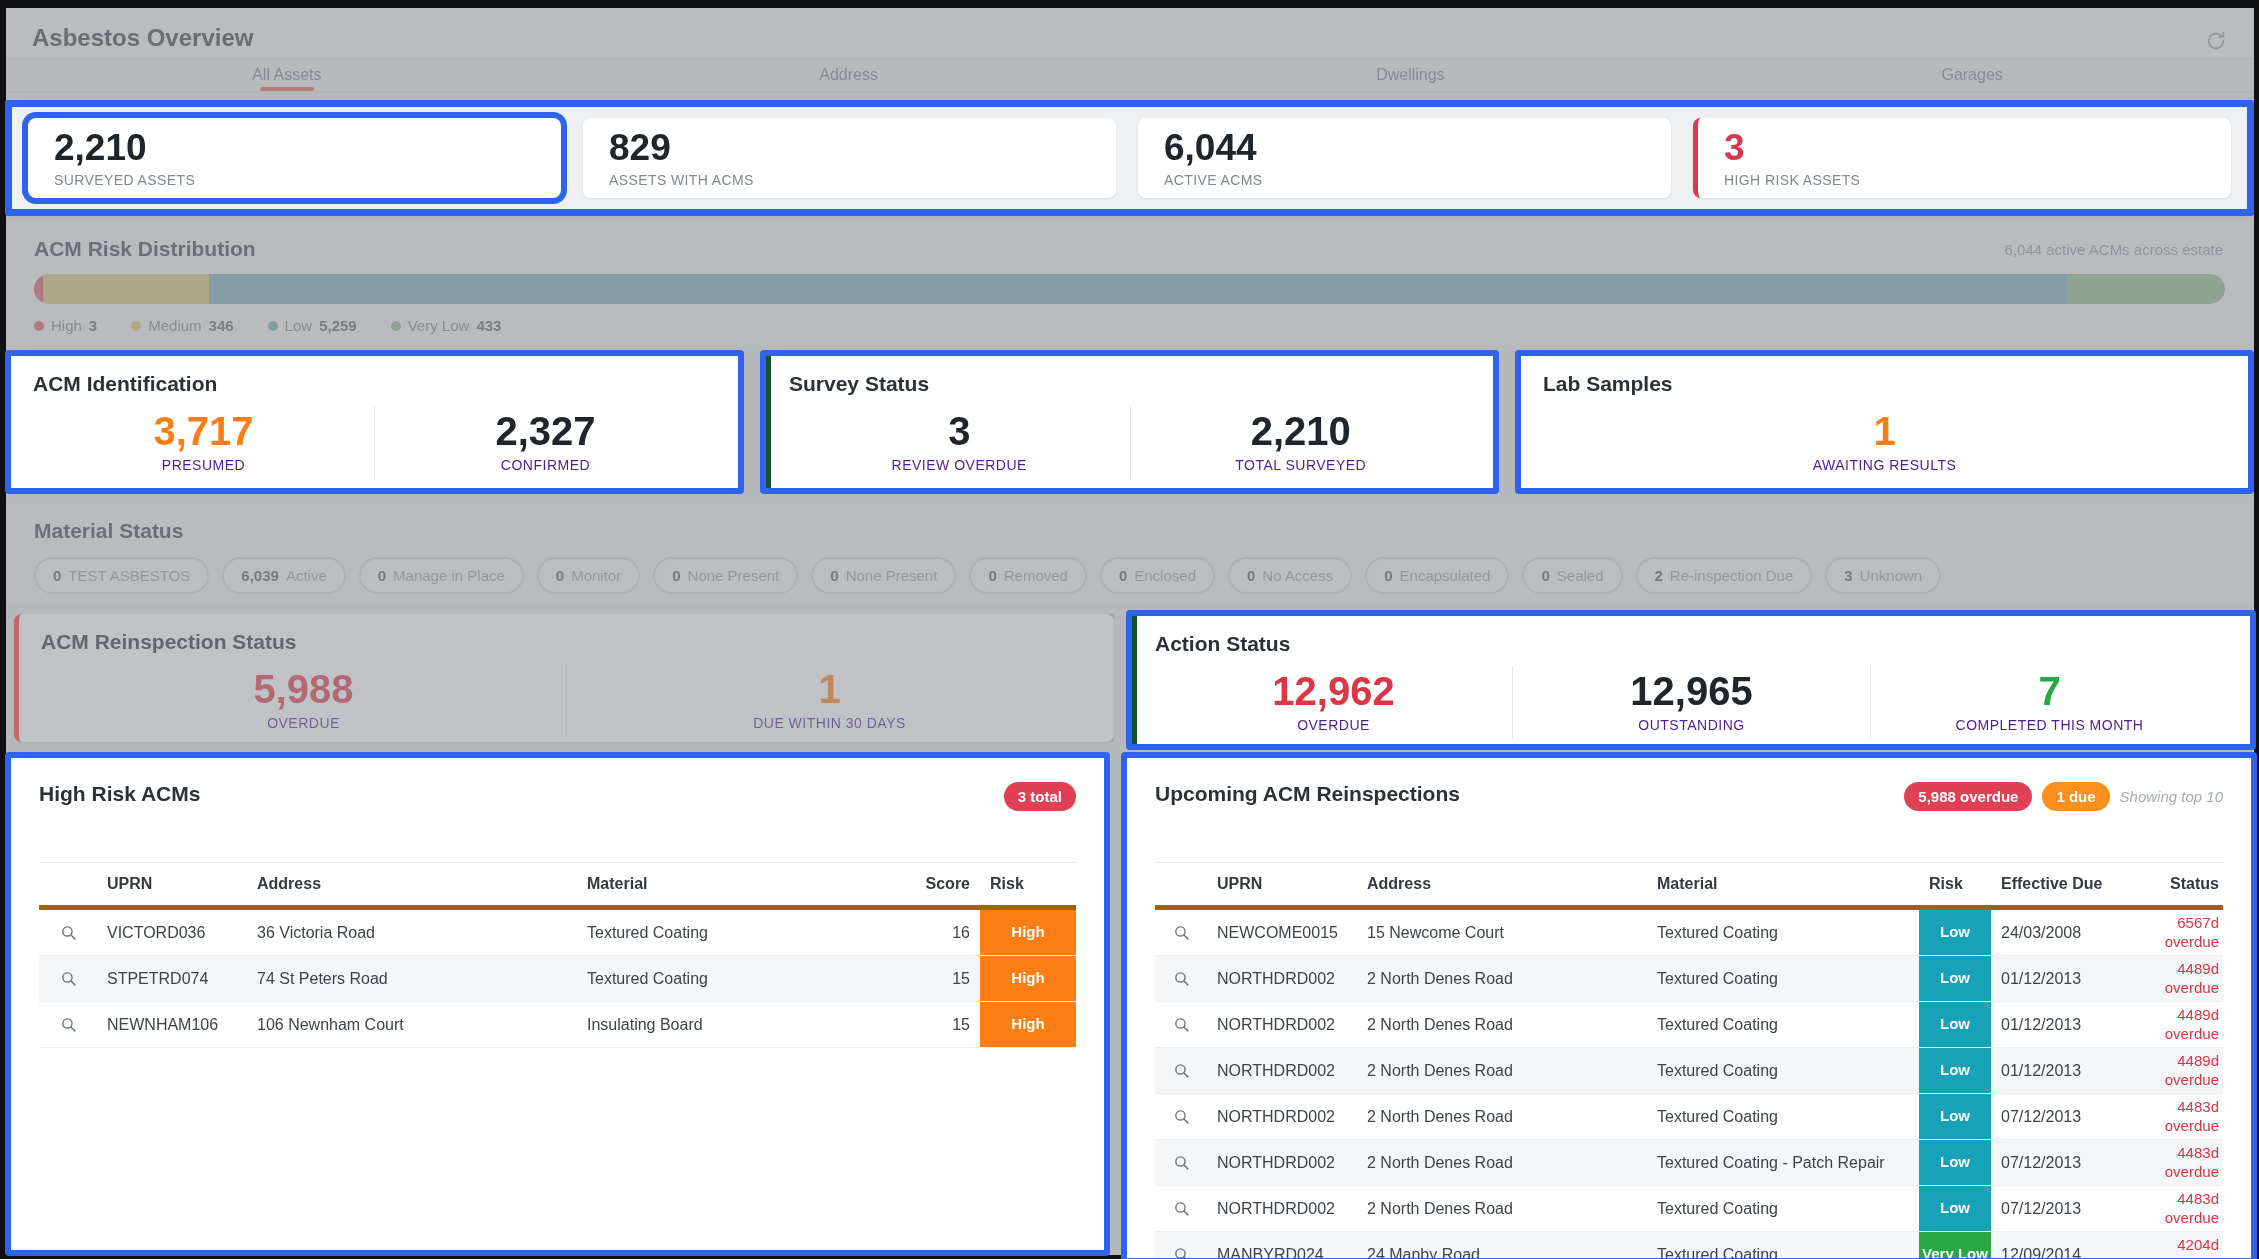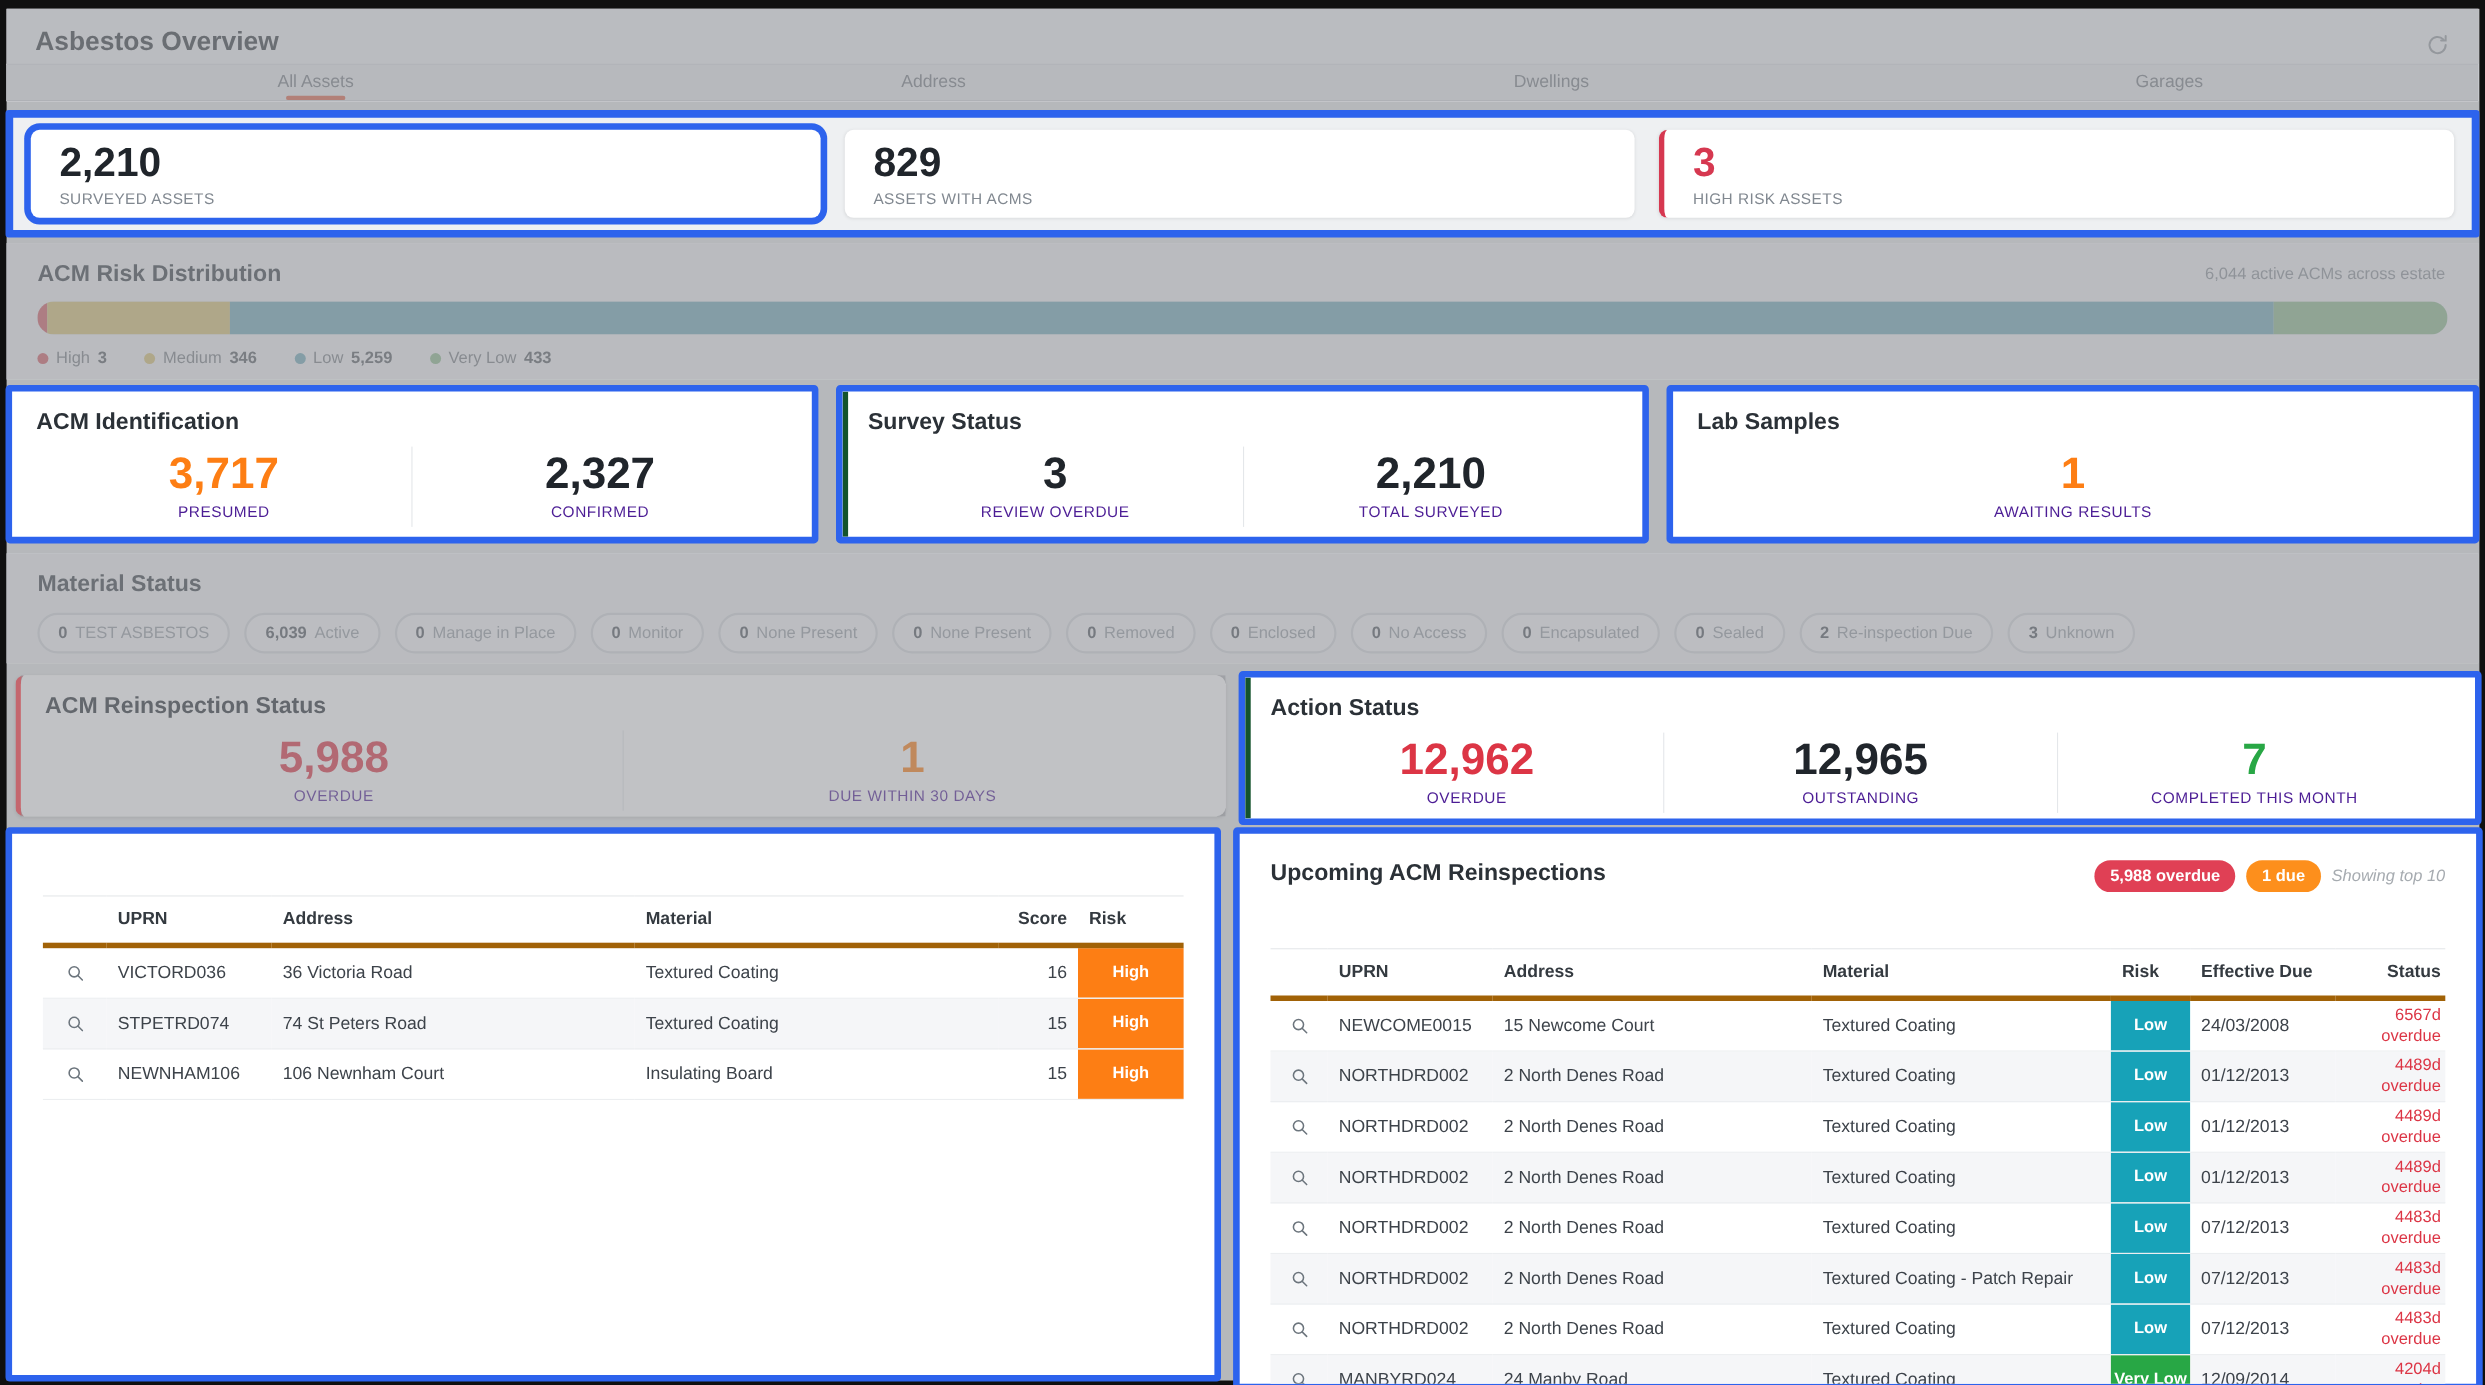--- a/index.html
+++ b/index.html
@@ -136,20 +136,24 @@
 
   <div id="stats-frame" class="section hl-frame">
     <div class="card stat-card hl-card">
       <div class="stat-value">2,210</div>
       <div class="stat-label">SURVEYED ASSETS</div>
     </div>
     <div class="card stat-card">
       <div class="stat-value">829</div>
       <div class="stat-label">ASSETS WITH ACMS</div>
     </div>
+    <div class="card stat-card">
+      <div class="stat-value">6,044</div>
+      <div class="stat-label">ACTIVE ACMS</div>
+    </div>
     <div class="card stat-card danger">
       <div class="stat-value">3</div>
       <div class="stat-label">HIGH RISK ASSETS</div>
     </div>
   </div>
 
   <div id="risk-section" class="section dim">
     <div class="card-title" style="font-weight:600;color:#3f454b;">ACM Risk Distribution</div>
     <div id="risk-summary">6,044 active ACMs across estate</div>
     <div id="risk-bar">
@@ -313,20 +317,26 @@
           <div class="metric">
             <div class="metric-value c-green">7</div>
             <div class="metric-label">COMPLETED THIS MONTH</div>
           </div>
         </div>
       </div>
     </div>
   </div>
 
   <div id="hr-frame" class="table-frame">
+    <div class="table-head">
+      <div class="card-title">High Risk ACMs</div>
+      <div class="badge-group">
+        <span class="badge red">3 total</span>
+      </div>
+    </div>
     <table>
       <colgroup>
           <col style="width:58px">
           <col style="width:150px">
           <col style="width:330px">
           <col>
           <col style="width:72px">
           <col style="width:96px">
         </colgroup>
       <thead>

